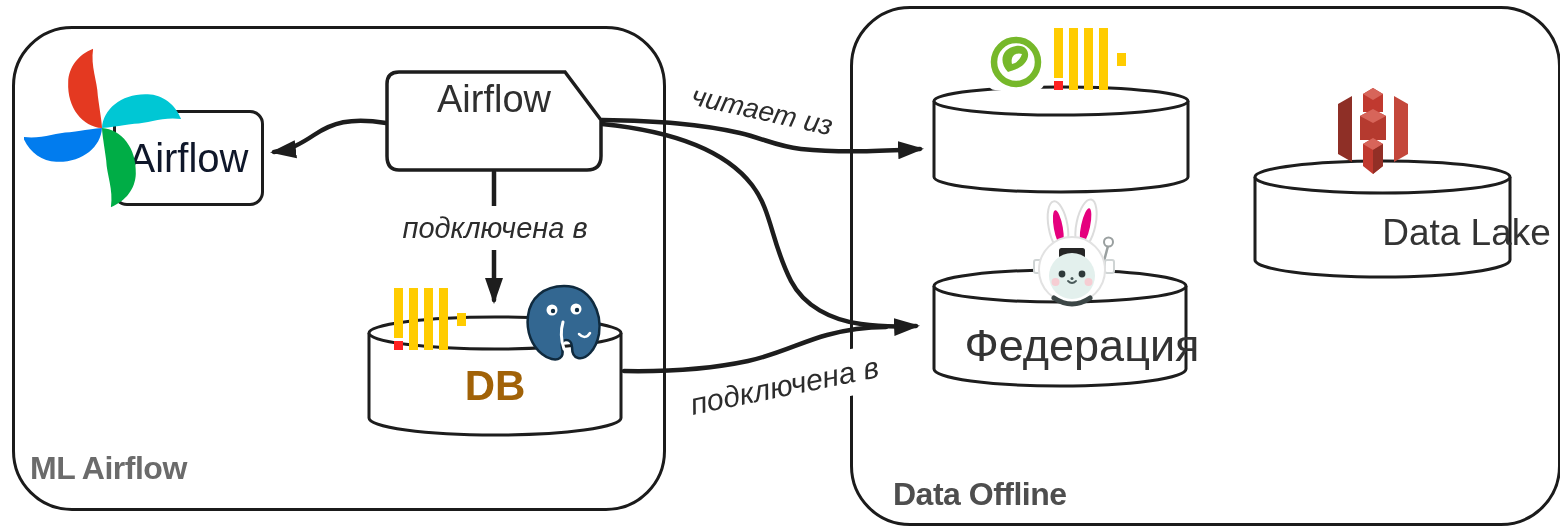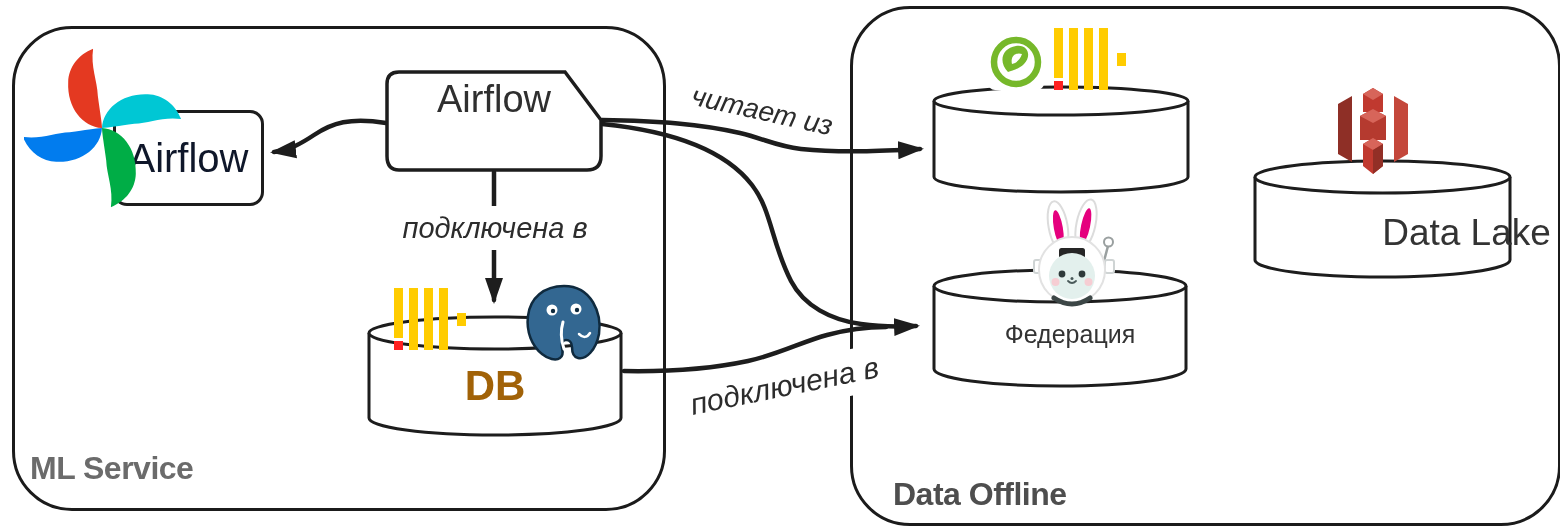--- a/index.html
+++ b/index.html
@@ -41,21 +41,21 @@
     position:absolute;z-index:4;text-align:center;
     font-size:38px;line-height:45px;color:#2f2f2f;
   }
 </style>
 </head>
 <body>
 
 <div class="platform" style="left:12px;top:26px;width:648px;height:479px;"></div>
 <div class="platform" style="left:850px;top:6px;width:705px;height:514px;"></div>
 
-<div class="platform-label" style="left:30px;top:450px;color:#6b6b6b;">ML Service</div>
+<div class="platform-label" style="left:30px;top:450px;color:#6b6b6b;">ML Airflow</div>
 <div class="platform-label" style="left:893px;top:476px;color:#4e4e4e;">Data Offline</div>
 
 <svg id="edges-layer" width="1560" height="529" viewBox="0 0 1560 529">
   <defs>
     <marker id="ah" markerUnits="userSpaceOnUse" markerWidth="26" markerHeight="20" refX="22" refY="10" orient="auto">
       <polygon points="0,1 26,10 0,19" fill="#1d1d1d"></polygon>
     </marker>
   </defs>
   <g fill="none" stroke="#1d1d1d" stroke-width="4.5" stroke-linecap="round">
     <path d="M 386,123 C 350,117 332,123 314,135 C 302,143 290,150 274,152" marker-end="url(#ah)"></path>
@@ -87,21 +87,21 @@
   <path d="M2,17 L2,93 A127,15 0 0 0 256,93 L256,17" fill="#ffffff" stroke="#1d1d1d" stroke-width="3"></path>
   <ellipse cx="129" cy="17" rx="127" ry="14" fill="#ffffff" stroke="#1d1d1d" stroke-width="3"></ellipse>
 </svg>
 <div class="cyl-label two-line" style="left:932px;top:108px;width:258px;">
 </div>
 
 <svg class="node-svg" style="left:932px;top:267px;" width="256" height="122" viewBox="0 0 256 122">
   <path d="M2,19 L2,102 A126,17 0 0 0 254,102 L254,19" fill="#ffffff" stroke="#1d1d1d" stroke-width="3"></path>
   <ellipse cx="128" cy="19" rx="126" ry="16" fill="#ffffff" stroke="#1d1d1d" stroke-width="3"></ellipse>
 </svg>
-<div class="cyl-label" style="left:932px;top:320px;width:276px;font-size:25px;">Федерация</div>
+<div class="cyl-label" style="left:932px;top:320px;width:276px;font-size:45px;padding-left:12px;">Федерация</div>
 
 <svg class="node-svg" style="left:1253px;top:158px;" width="259" height="122" viewBox="0 0 259 122">
   <path d="M2,19 L2,102 A127.5,17 0 0 0 257,102 L257,19" fill="#ffffff" stroke="#1d1d1d" stroke-width="3"></path>
   <ellipse cx="129.5" cy="19" rx="127.5" ry="16" fill="#ffffff" stroke="#1d1d1d" stroke-width="3"></ellipse>
 </svg>
 <div class="cyl-label" style="left:1293px;top:212px;width:259px;font-size:37px;padding-left:44px;">Data Lake</div>
 
 <div class="edge-label" style="left:691px;top:89px;width:142px;height:44px;transform:rotate(12.5deg);font-size:28px;">читает из</div>
 <div class="edge-label" style="left:403px;top:206px;width:184px;height:44px;">подключена в</div>
 <div class="edge-label" style="left:682px;top:363px;width:205px;height:46px;transform:rotate(-11.5deg);font-size:30px;">подключена в</div>

